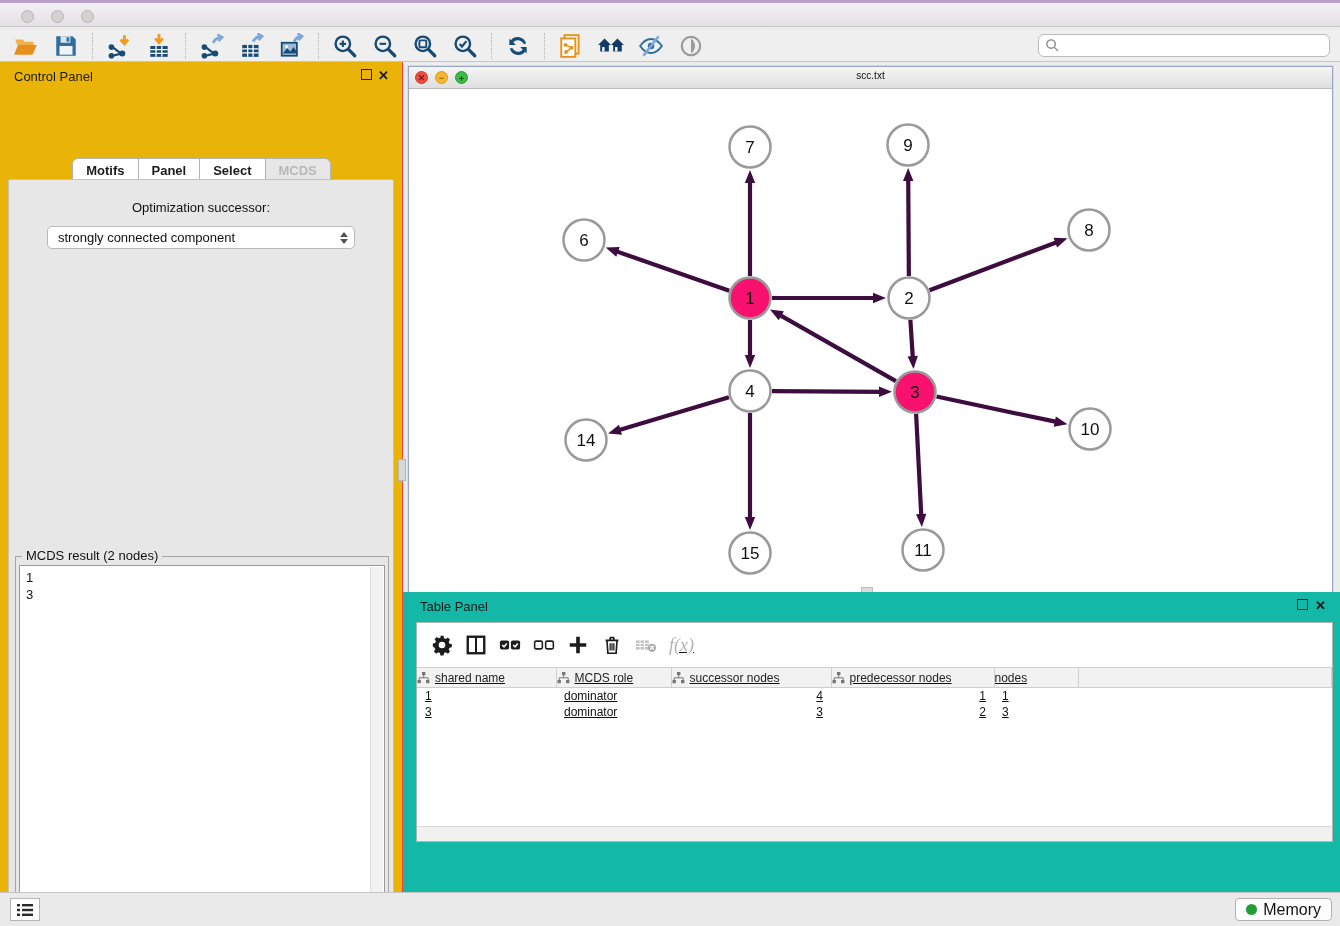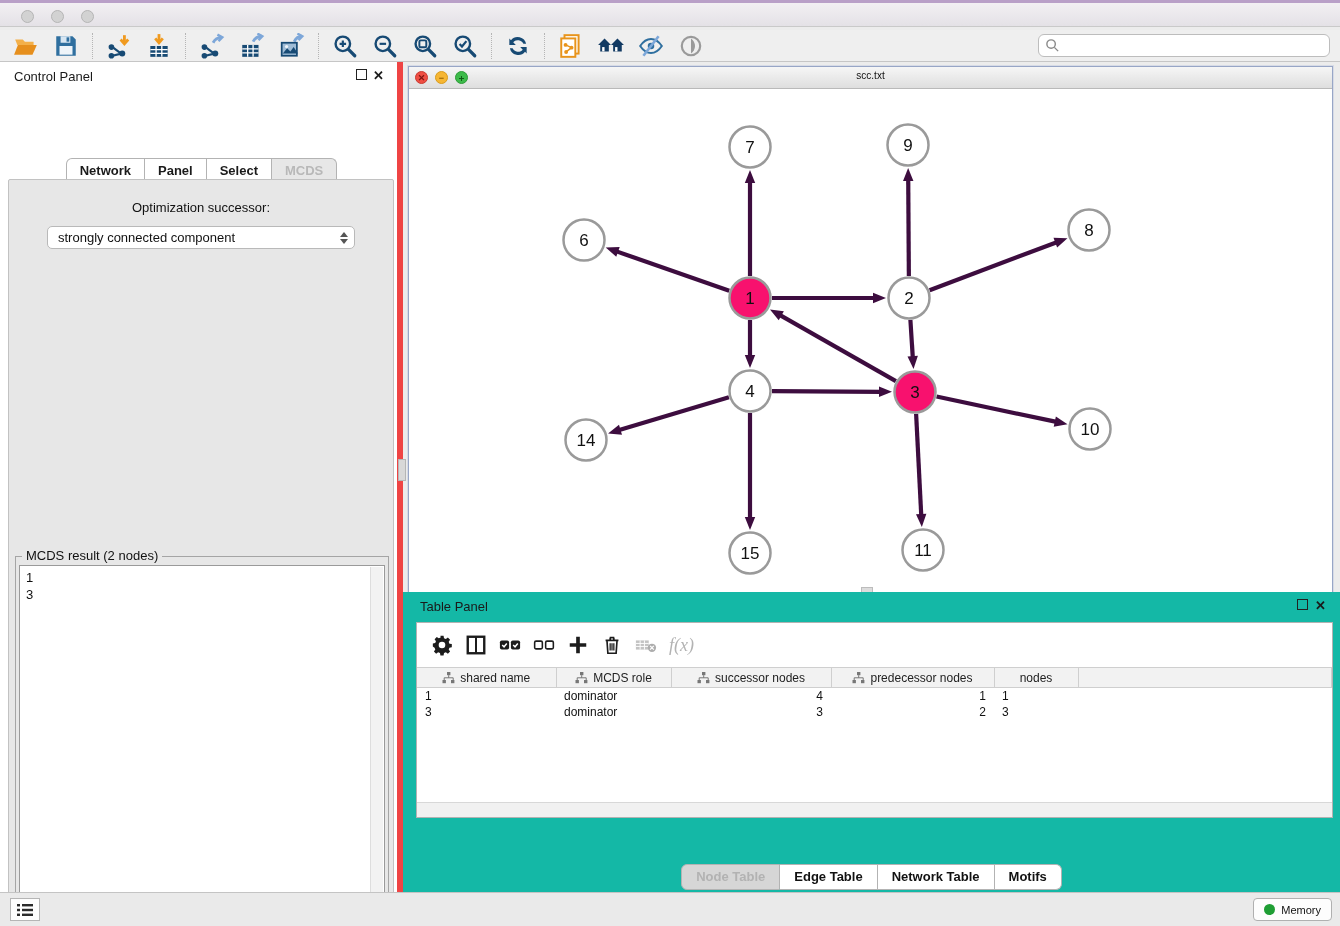--- a/index.html
+++ b/index.html
@@ -17,21 +17,21 @@
   .toolbar { position:absolute; left:0; top:30px; width:1340px; height:32px; background:#efefef;
     border-bottom:1px solid #c6c6c6; display:flex; align-items:center; }
   .tbtn { width:30px; height:28px; display:flex; align-items:center; justify-content:center; margin:0 5px; }
   .tbtn svg { display:block; }
   .tsep { width:1px; height:26px; margin:0 6px; border-left:1px dotted #b5b5b5; }
   .searchbox { position:absolute; right:10px; top:4px; width:292px; height:23px; background:#fff;
     border:1px solid #bdbdbd; border-radius:6px; display:flex; align-items:center; padding-left:6px; }
   .searchbox input { border:none; outline:none; flex:1; font-size:13px; font-family:"Liberation Sans",sans-serif; background:transparent; }
 
   
-  .control-panel { position:absolute; left:0; top:62px; width:403px; height:830px; background:#ffffff; border-right:6px solid #ef4444; }
+  .control-panel { position:absolute; left:0; top:62px; width:403px; height:830px; background:#eab308; border-right:1px solid #ef4444; }
   .panel-head { position:relative; height:28px; }
   .panel-head .ptitle { position:absolute; left:14px; top:7px; font-size:13px; color:#1a1a1a; }
   .wicon { position:absolute; top:7px; width:13px; height:13px; font-size:13px; line-height:13px; color:#1a1a1a; text-align:center; cursor:default; }
   .float-box { border:1.5px solid #222; width:11px; height:11px; }
   .cp-tabs { position:absolute; left:0; top:96px; width:403px; display:flex; justify-content:center; }
   .cp-tab { border:1px solid #b3b3b3; border-bottom:none; background:#fff; padding:4px 13px 5px;
     font-size:13px; font-weight:bold; color:#1a1a1a; position:relative; }
   .cp-tab:first-child { border-top-left-radius:6px; }
   .cp-tab:last-child { border-top-right-radius:6px; }
   .cp-tab + .cp-tab { border-left:none; }
@@ -65,44 +65,44 @@
   .nt.red { left:6px; background:#ef4e43; border:1px solid #c93a30; color:#7e1410; }
   .nt.yel { left:26px; background:#f6b633; border:1px solid #d99c1c; color:#8f5c00; }
   .nt.grn { left:46px; background:#3dbb4a; border:1px solid #2d9b38; color:#0f5a16; }
   .net-canvas { position:absolute; left:0; top:22px; width:923px; height:503px; background:#fff; }
   .v-divider-handle { position:absolute; left:-11px; top:392px; width:8px; height:22px; background:#d8d8d8; border:1px solid #b5b5b5; }
   .h-canvas-handle { position:absolute; left:452px; bottom:-2px; width:12px; height:6px; background:#dcdcdc; border:1px solid #bcbcbc; }
 
   
   .table-panel { position:absolute; left:403px; top:592px; width:937px; height:300px; background:#14b8a6; }
   .table-panel .panel-head .ptitle { left:17px; }
-  .table-container { position:absolute; left:13px; top:30px; width:917px; height:196px; background:#fff; border:1px solid #b2b2b2; }
+  .table-container { position:absolute; left:13px; top:30px; width:917px; height:220px; background:#fff; border:1px solid #b2b2b2;text-decoration:underline; }
   .table-toolbar { height:44px; display:flex; align-items:center; padding-left:8px; }
   .t-ico { width:34px; height:32px; display:flex; align-items:center; justify-content:center; }
   .fx-label { font-family:"Liberation Serif",serif; font-style:italic; font-size:18px; color:#b3b3b3; margin-left:6px; }
   table.data { border-collapse:collapse; table-layout:fixed; width:100%; }
   table.data th { background:#f2f2f2; border:1px solid #cfcfcf; border-left:none; height:20px; font-weight:normal;
     font-size:12px; color:#222; text-align:center; overflow:hidden; white-space:nowrap; }
-  table.data th .th-inner { display:flex; align-items:center; justify-content:center; gap:5px; }
+  table.data th .th-inner { display:flex; align-items:center; justify-content:flex-start; gap:5px; }
   table.data td { font-size:12px; height:16px; padding:0 8px; overflow:hidden; white-space:nowrap; }
   td.al { text-align:left; } td.ar { text-align:right; }
   .table-hscroll { position:absolute; left:0; bottom:0; width:100%; height:15px; background:#f1f1f1; border-top:1px solid #d8d8d8; }
   .bottom-tabs { position:absolute; left:0; right:0; top:272px; display:flex; justify-content:center; }
   .b-tab { border:1px solid #b3b3b3; background:#fff; padding:4px 14px 5px; font-size:13px; font-weight:bold; color:#111; }
   .b-tab + .b-tab { border-left:none; }
   .b-tab:first-child { border-radius:6px 0 0 6px; }
   .b-tab:last-child { border-radius:0 6px 6px 0; }
   .b-tab.active { background:#d6d6d6; color:#b2b2b2; }
 
   
   .statusbar { position:absolute; left:0; top:892px; width:1340px; height:34px; background:#eaeaea; border-top:1px solid #c4c4c4; }
   .status-left-btn { position:absolute; left:10px; top:5px; width:30px; height:23px; background:#fdfdfd;
     border:1px solid #b5b5b5; display:flex; align-items:center; justify-content:center; }
   .memory-btn { position:absolute; right:8px; top:5px; height:23px; background:#fdfdfd; border:1px solid #b0b0b0;
-    border-radius:4px; display:flex; align-items:center; gap:6px; padding:0 10px; font-size:11px; color:#111; }
+    border-radius:4px; display:flex; align-items:center; gap:6px; padding:0 10px; font-size:16px; color:#111; }
   .memory-dot { width:11px; height:11px; border-radius:50%; background:#1f9e34; }
 </style>
 </head>
 <body>
 
 <div class="titlebar">
   <span class="tl r1"></span>
   <span class="tl r2"></span>
   <span class="tl r3"></span>
 </div>
@@ -267,21 +267,21 @@
   </div>
 </div>
 
 <div class="control-panel">
   <div class="panel-head">
     <span class="ptitle">Control Panel</span>
     <span class="wicon float-box" style="right:30px"></span>
     <span class="wicon" style="right:12px; font-weight:bold">✕</span>
   </div>
   <div class="cp-tabs">
-      <div class="cp-tab">Network</div>
+      <div class="cp-tab">Motifs</div>
       <div class="cp-tab">Panel</div>
       <div class="cp-tab">Select</div>
       <div class="cp-tab active">MCDS</div>
     </div>
   <div class="cp-content">
     <div class="opt-label">Optimization successor:</div>
     <div class="dropdown">
       <span class="dd-label">strongly connected component</span>
       <span class="dd-arrows">
           <i class="dd-up"></i>
@@ -515,26 +515,20 @@
             <td class="al">dominator</td>
             <td class="ar">3</td>
             <td class="ar">2</td>
             <td class="al">3</td>
             <td></td>
           </tr>
         </tbody>
     </table>
     <div class="table-hscroll"></div>
   </div>
-  <div class="bottom-tabs">
-      <div class="b-tab active">Node Table</div>
-      <div class="b-tab">Edge Table</div>
-      <div class="b-tab">Network Table</div>
-      <div class="b-tab">Motifs</div>
-    </div>
 </div>
 
 <div class="statusbar">
   <span class="status-left-btn">
     <svg width="16" height="14" viewBox="0 0 16 14">
         <g fill="#2a2a2a">
           <rect x="0" y="1" width="3" height="2.4"></rect>
           <rect x="5" y="1" width="11" height="2.4"></rect>
           <rect x="0" y="5.8" width="3" height="2.4"></rect>
           <rect x="5" y="5.8" width="11" height="2.4"></rect>

